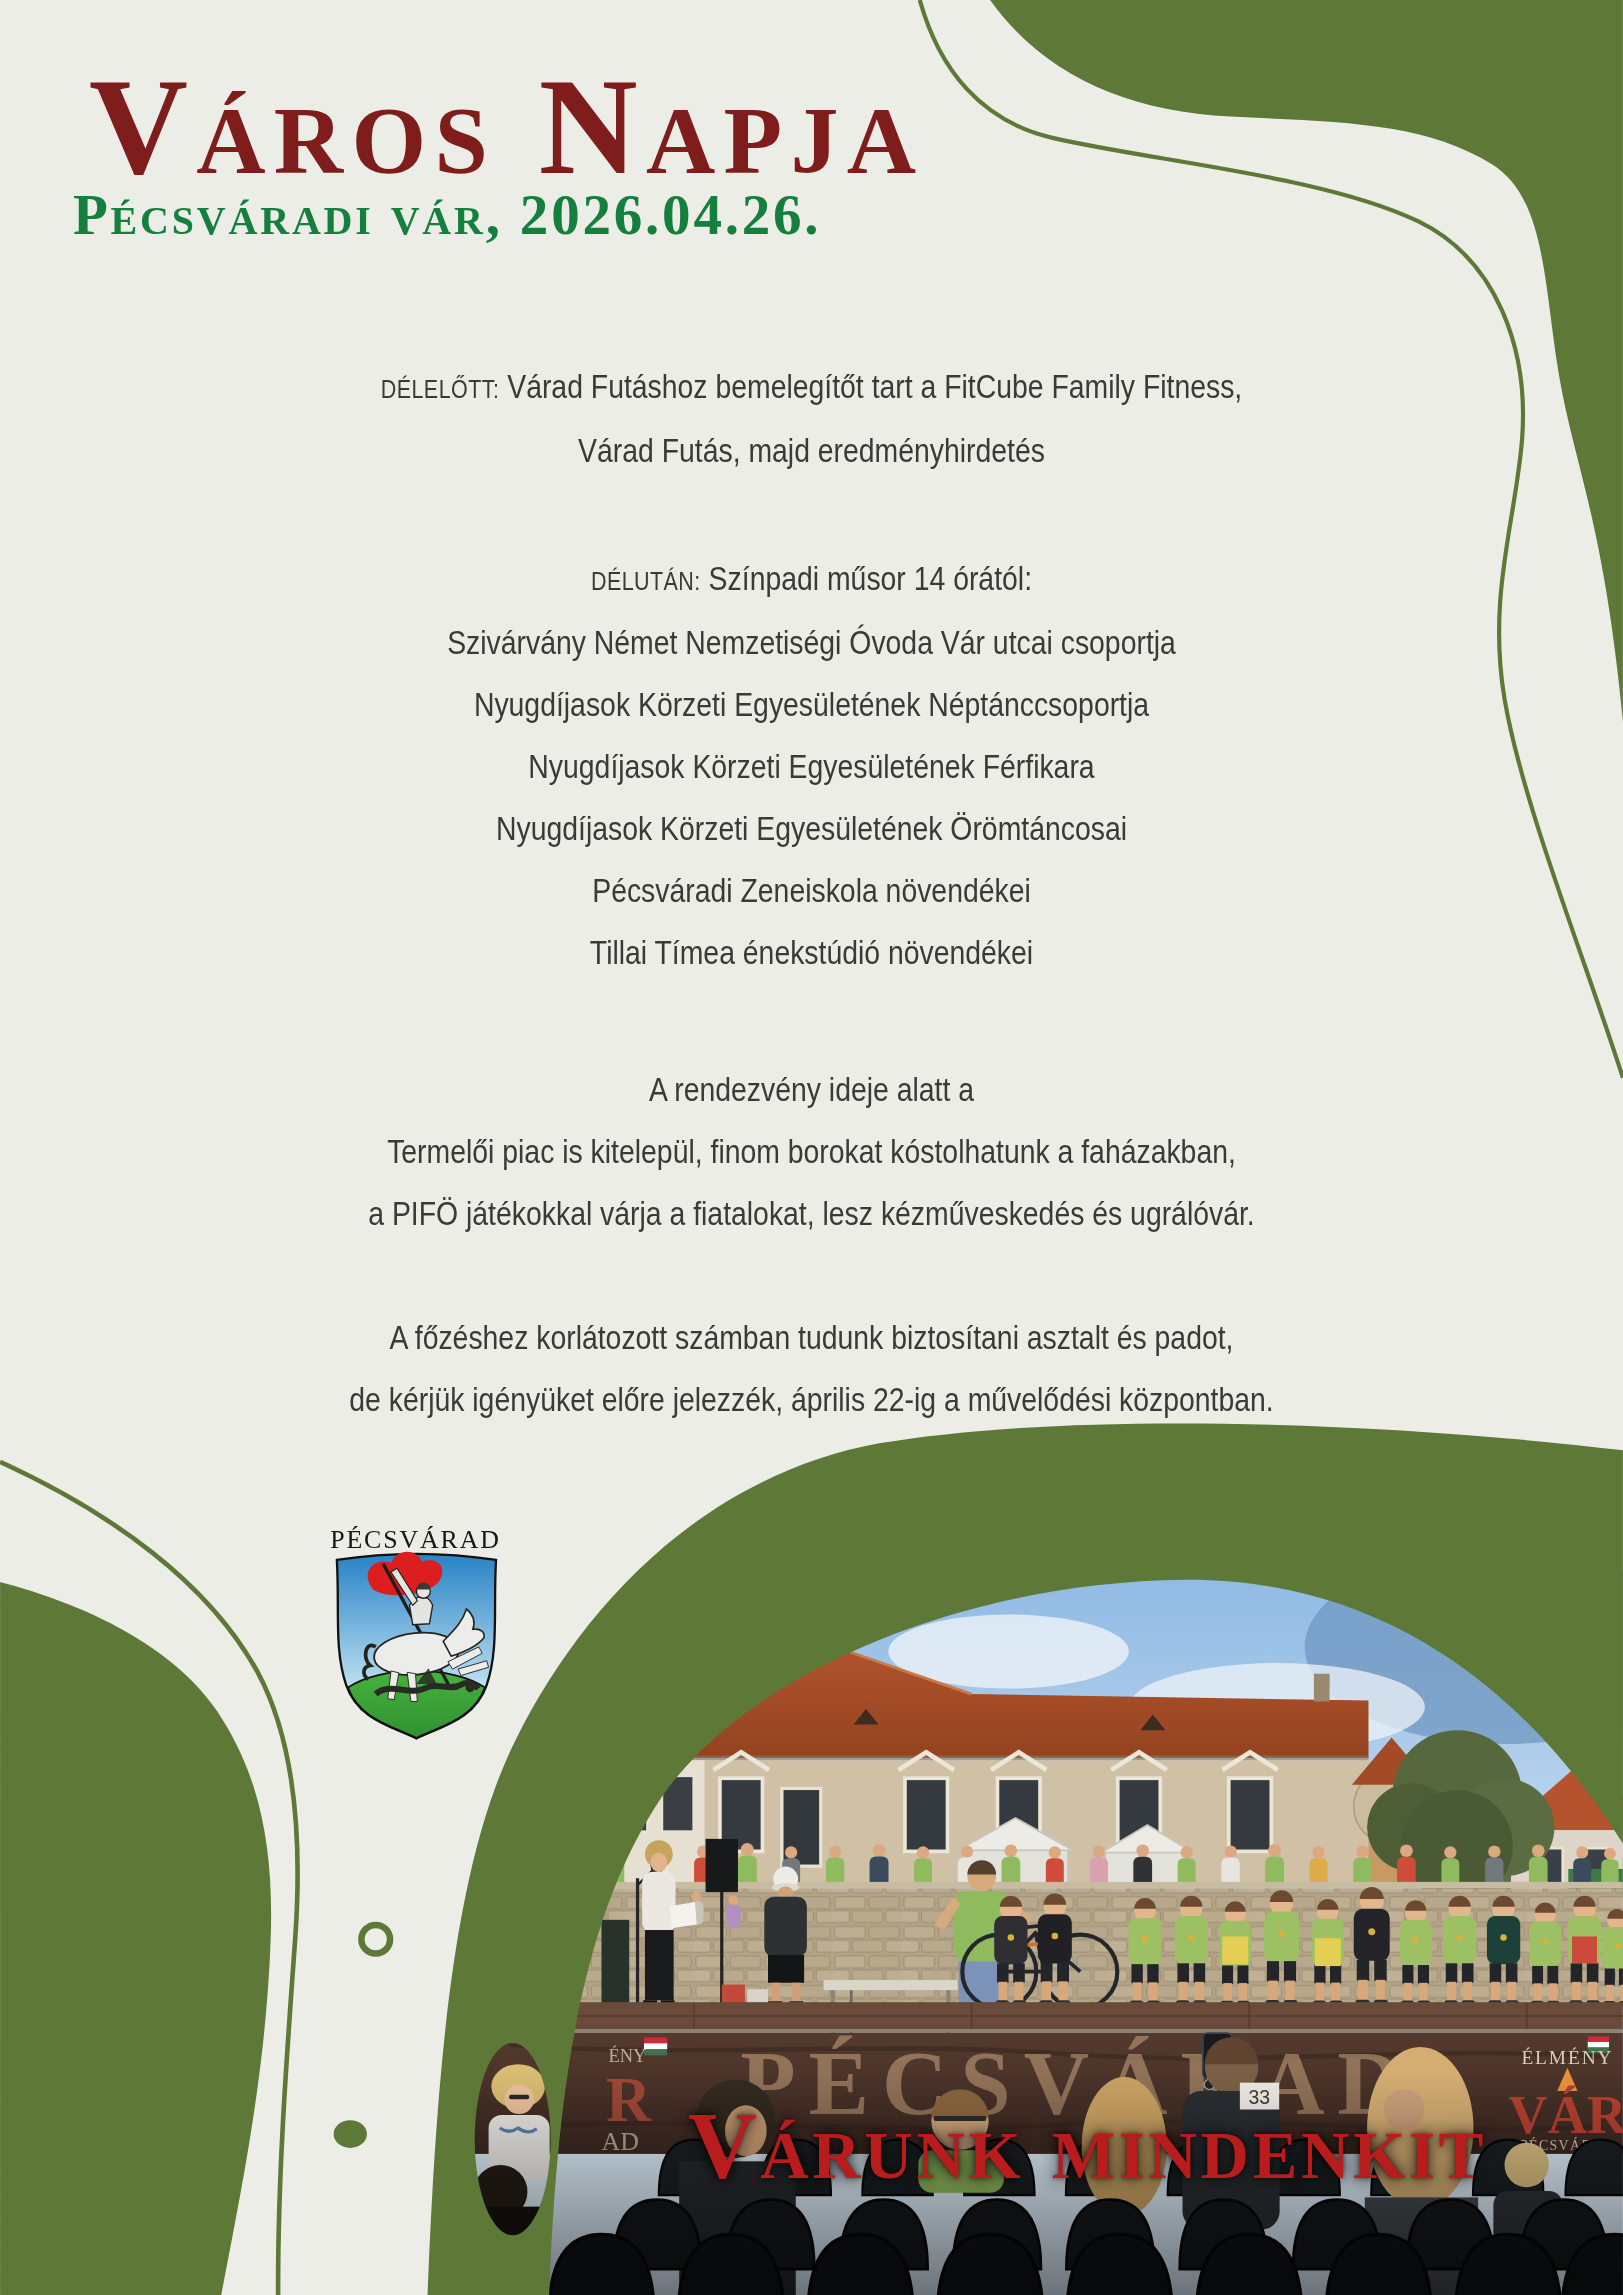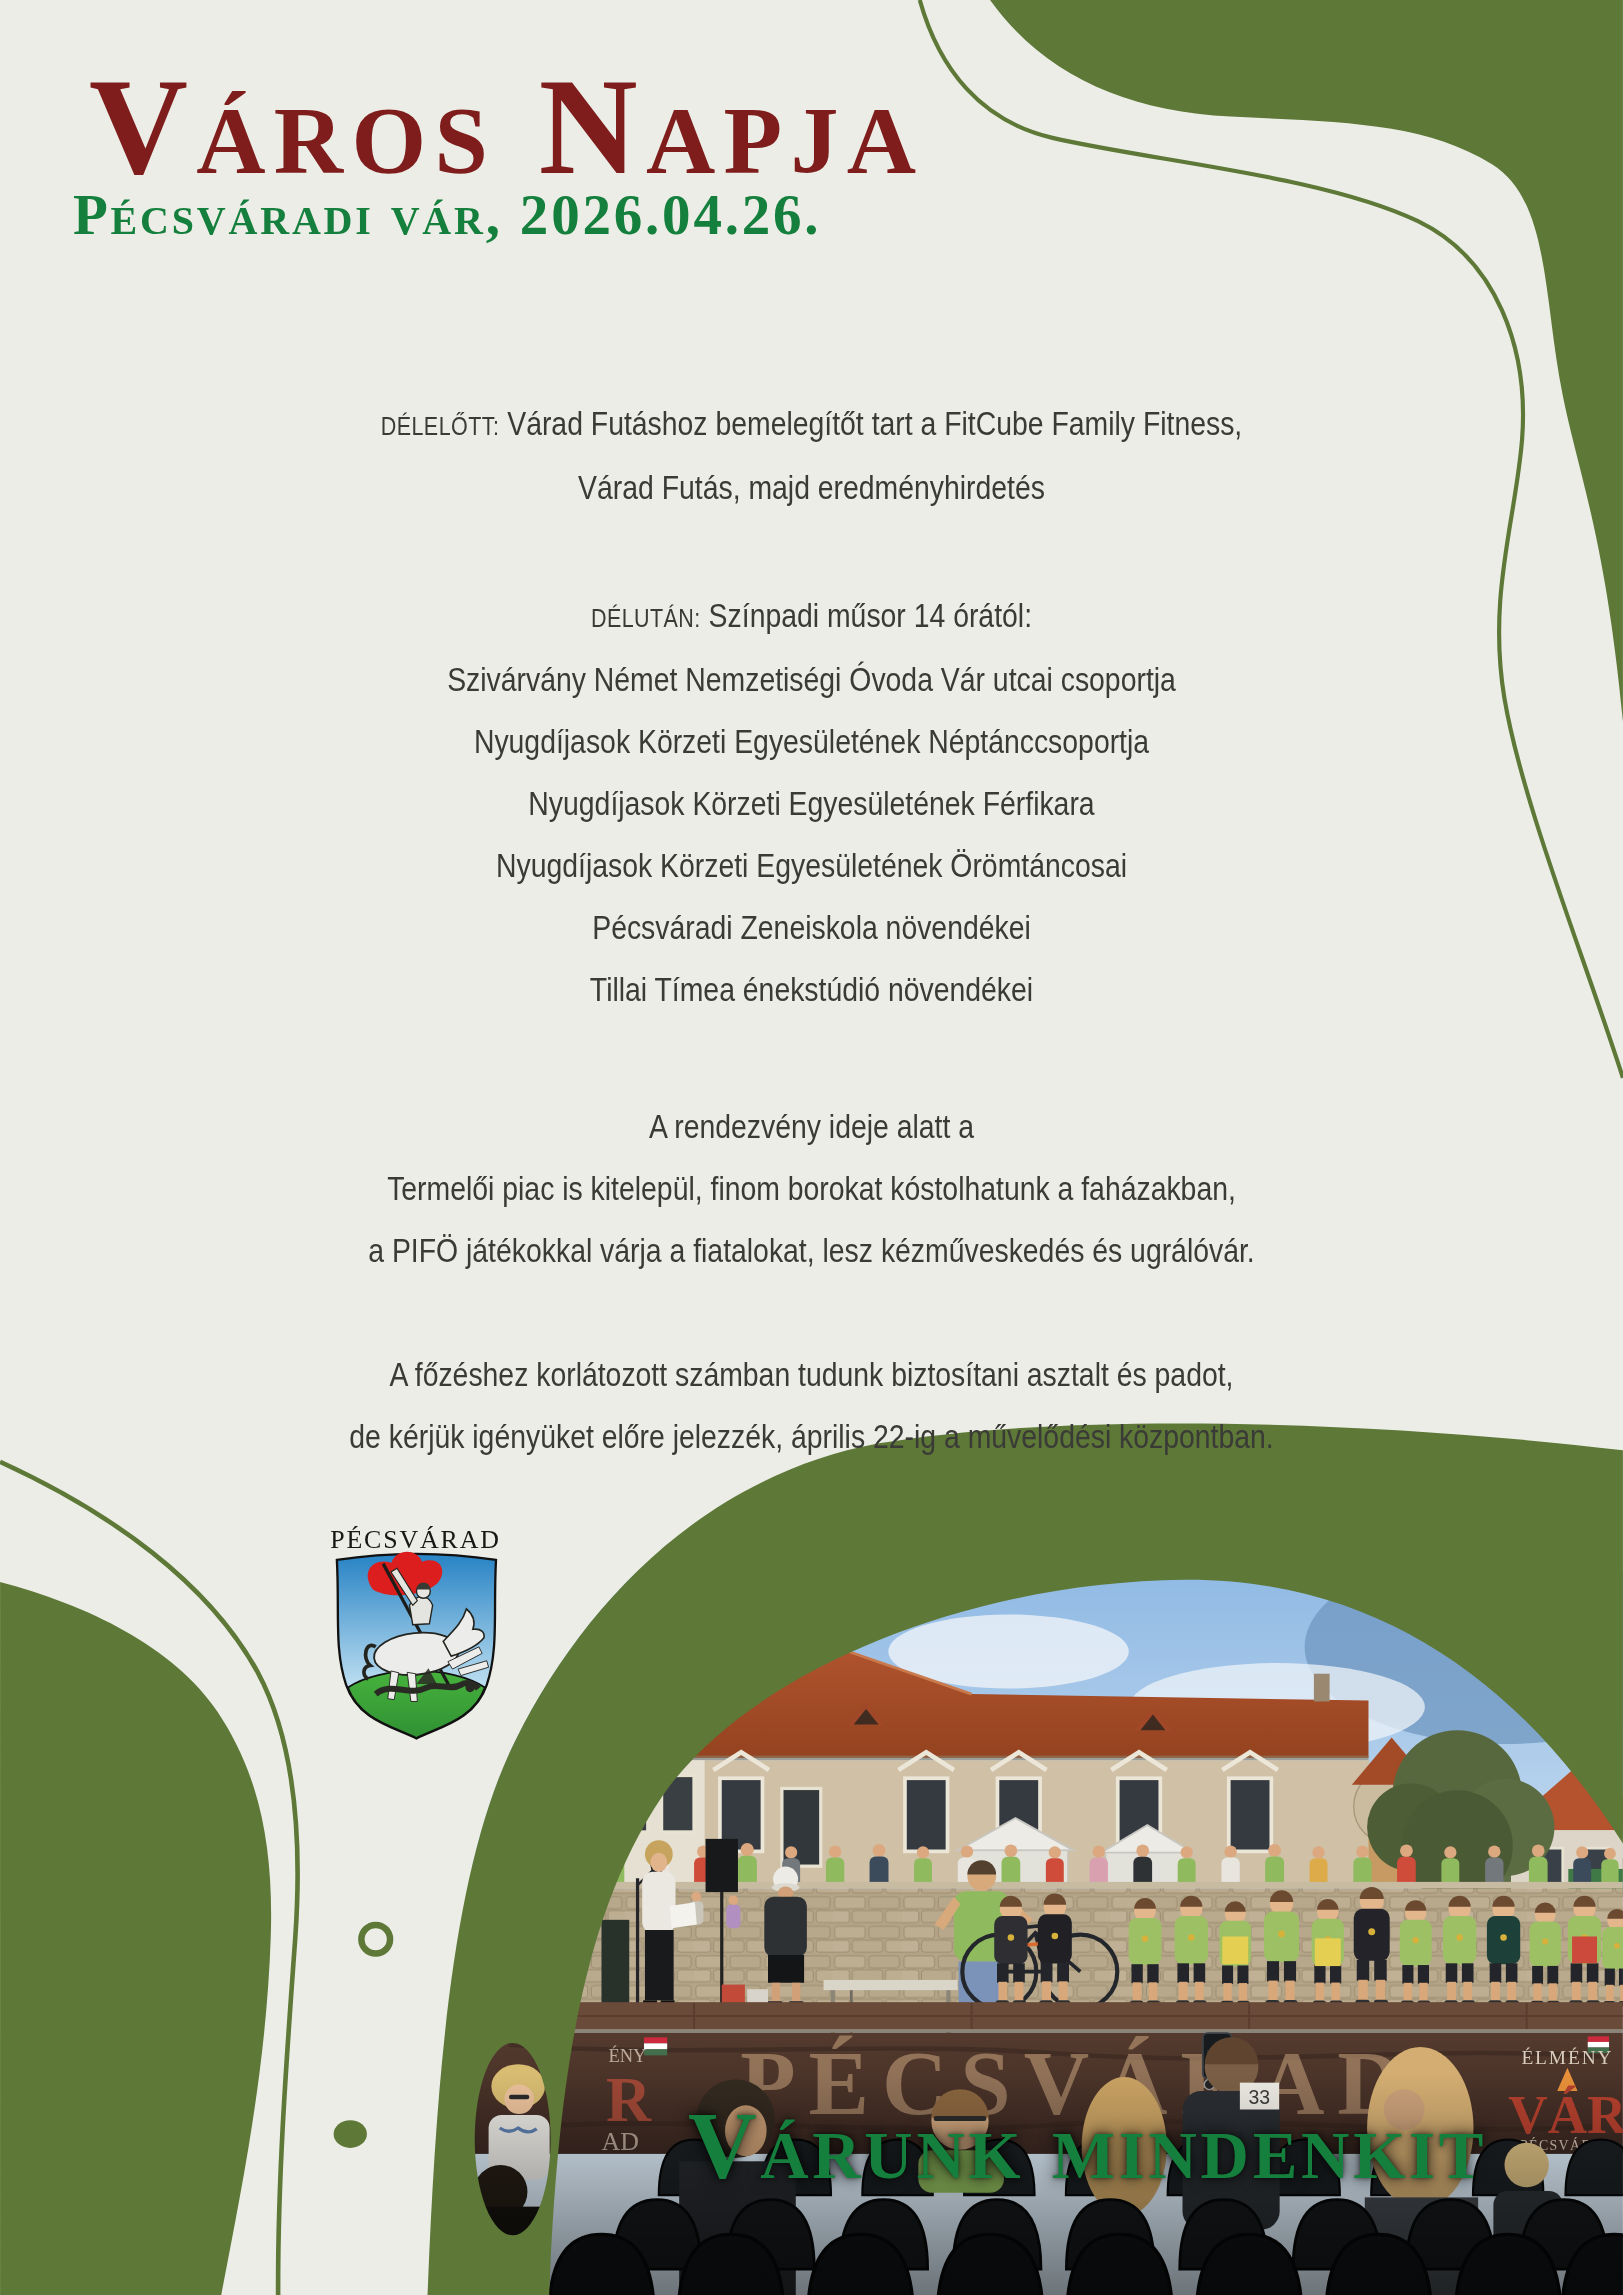--- a/index.html
+++ b/index.html
@@ -3,26 +3,26 @@
 <meta charset="utf-8">
 <style>
   html,body{margin:0;padding:0;background:#888;}
   .page{position:relative;width:1623px;height:2295px;overflow:hidden;background:#ecede6;}
   .art{position:absolute;left:0;top:0;width:1623px;height:2295px;display:block;}
   .txt{position:absolute;z-index:5;}
   .title{left:89px;top:59px;font:700 137px/1 "Liberation Serif",serif;font-variant:small-caps;
          letter-spacing:8.3px;color:#7f1d1d;white-space:nowrap;}
   .subtitle{left:73px;top:186px;font:700 57px/1 "Liberation Serif",serif;font-variant:small-caps;
          letter-spacing:2.8px;color:#15803d;white-space:nowrap;}
-  .body-block{left:25px;top:393px;width:1573px;text-align:center;color:#3a3a37;
+  .body-block{left:25px;top:356px;width:1573px;text-align:center;color:#3a3a37;
          font-family:"Liberation Sans",sans-serif;font-size:33px;line-height:62px;}
   .bline{transform:scaleX(.86);white-space:nowrap;}
   .pfx{font-size:25px;letter-spacing:0.5px;}
   .sp1{height:66px}.sp2{height:75px}.sp3{height:62px}
-  .closing{left:551px;top:2102px;width:1073px;text-align:center;color:#15803d;
+  .closing{left:551px;top:2102px;width:1073px;text-align:center;color:#b91c1c;
          font:700 95px/89px "Liberation Serif",serif;font-variant:small-caps;letter-spacing:3.7px;
          text-shadow:0 0 15.7px rgba(0,0,0,.9),0 0 4.6px rgba(0,0,0,.55);}
   .closing div{white-space:nowrap;}
 </style>
 </head>
 <body>
 
 <div class="page">
 
 <svg class="art" viewBox="0 0 3508 4961" xmlns="http://www.w3.org/2000/svg">

